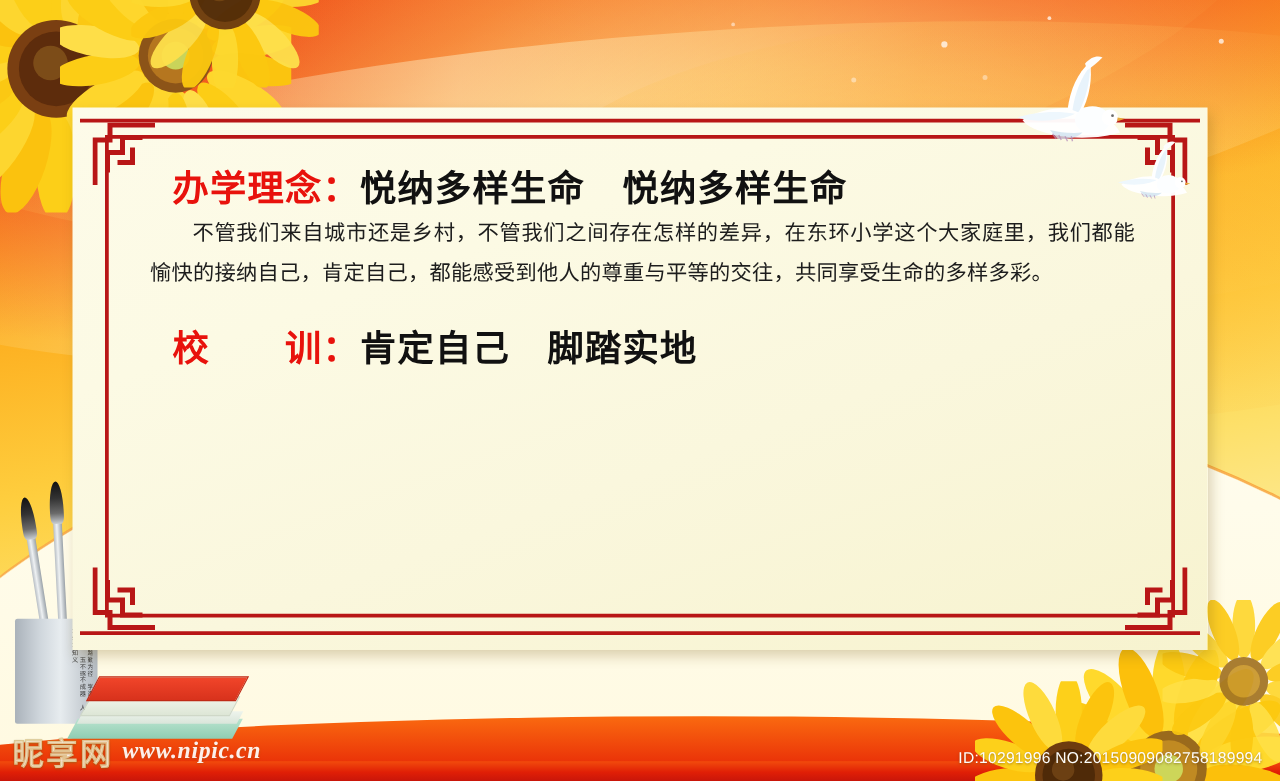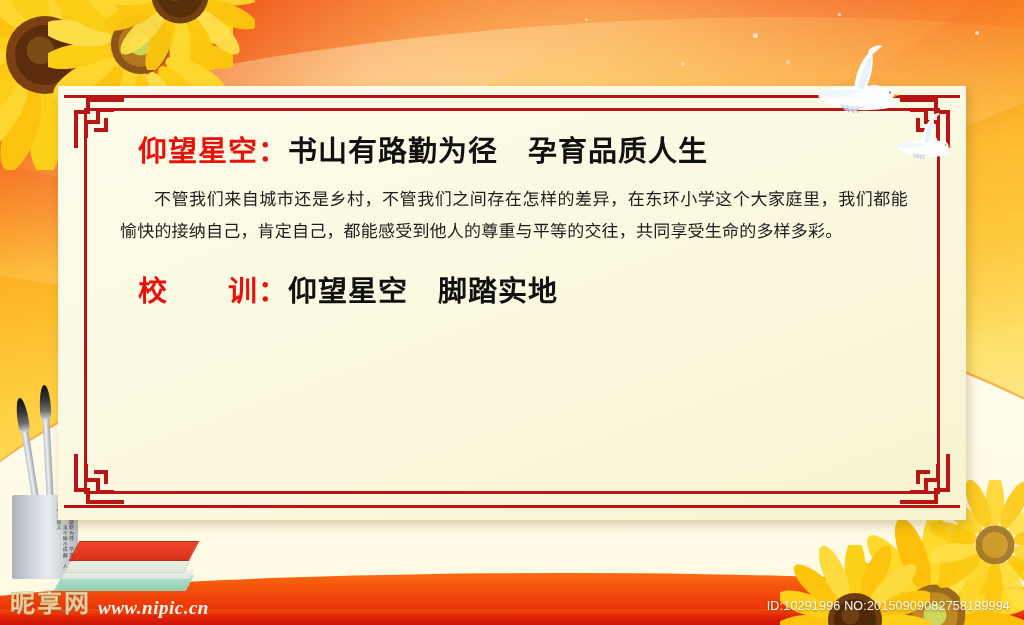--- a/index.html
+++ b/index.html
@@ -84,21 +84,21 @@
     white-space:nowrap;
   }
   .heading .lead{color:#e8120c;}
   .heading.h1{margin-top:22px;margin-left:18px;}
   .heading.h2{margin-top:26px;margin-left:18px;}
   .para{
     font-size:17px;color:#1d1d1d;line-height:1.92;
     text-align:justify;text-justify:inter-ideograph;
     text-indent:2em;margin:6px 0 0 0;letter-spacing:.2px;
   }
-  .blk-1{margin-top:14px;}
+  .blk-1{margin-top:2px;}
   .blk-2{margin-top:10px;}
 
   
   .brush-group{position:absolute;left:12px;bottom:46px;width:110px;height:170px;}
   .brush{position:absolute;bottom:60px;width:7px;border-radius:3px 3px 0 0;
      background:linear-gradient(90deg,#b8bec4,#eef1f3 40%,#9aa2a9);}
   .brush .tip{position:absolute;top:-30px;left:-2px;width:11px;height:34px;
      background:linear-gradient(180deg,#111 0%,#333 40%,#6a6a6a 75%,#c9ced2 100%);
      border-radius:50% 50% 22% 22%/70% 70% 18% 18%;}
   .holder{position:absolute;left:0;bottom:0;width:66px;height:84px;
@@ -118,21 +118,21 @@
      background:linear-gradient(180deg,#f1452a,#d8321c);transform:skewX(-28deg);
      border:1px solid #c02a16;}
   .bk-top-side{left:10px;bottom:18px;width:118px;height:14px;
      background:linear-gradient(180deg,#f0f5ea,#dde6d6);transform:skewX(-28deg);
      border:1px solid #cfd8c8;}
 
   
   .dove{position:absolute;}
 
   
-  .wm-logo{position:absolute;left:10px;bottom:6px;display:flex;align-items:flex-end;gap:7px;
+  .wm-logo{position:absolute;left:10px;bottom:6px;display:flex;align-items:center;gap:7px;
      opacity:.92;}
   .wm-cn{font-family:"DejaVu Sans","Liberation Sans",sans-serif;
      font-size:25px;font-weight:bold;color:#fdfdfd;letter-spacing:2px;
      text-shadow:0 1px 2px rgba(120,80,20,.55),0 0 1px rgba(0,0,0,.25);
      -webkit-text-stroke:.5px rgba(200,160,60,.5);}
   .wm-url{font-family:"Liberation Serif","DejaVu Serif",serif;font-style:italic;
      font-size:19px;font-weight:bold;color:#ffffff;letter-spacing:.5px;
      text-shadow:0 1px 2px rgba(150,100,20,.5);}
   .wm-id{position:absolute;right:14px;bottom:12px;
      font-family:"Liberation Sans","DejaVu Sans",sans-serif;font-size:12.5px;
@@ -393,26 +393,26 @@
           <path d="M2,50 L2,14 L14,14 L14,2 L50,2"></path>
           <path d="M12,40 L12,24 L24,24 L24,12 L40,12"></path>
           <path d="M22,34 L22,32 L32,32 L32,22 L34,22"></path>
         </g>
       </svg>
     </div>
 
     <div class="content">
 
       <div>
-        <div class="heading h1"><span class="lead">仰望星空：</span><span>书山有路勤为径　孕育品质人生</span></div>
+        <div class="heading h1"><span class="lead">办学理念：</span><span>悦纳多样生命　悦纳多样生命</span></div>
         <p class="para blk-1">不管我们来自城市还是乡村，不管我们之间存在怎样的差异，在东环小学这个大家庭里，我们都能愉快的接纳自己，肯定自己，都能感受到他人的尊重与平等的交往，共同享受生命的多样多彩。</p>
       </div>
 
       <div>
-        <div class="heading h2"><span class="lead">校　　训：</span><span>仰望星空　脚踏实地</span></div>
+        <div class="heading h2"><span class="lead">校　　训：</span><span>肯定自己　脚踏实地</span></div>
       </div>
 
     </div>
   </div>
 
   <div class="dove" style="left:800px;top:44px;width:92px;height:70px;">
     <svg width="110" height="82" viewBox="0 0 110 82" aria-hidden="true">
       <g>
         <path d="M18,52 C30,44 50,40 68,44 C82,47 92,54 96,62 C84,66 62,68 44,64 C30,61 21,57 18,52 Z" fill="#ffffff" opacity=".97"></path>
         <path d="M14,50 C26,46 44,44 60,47 C50,52 32,55 14,50 Z" fill="#eef7fd"></path>

